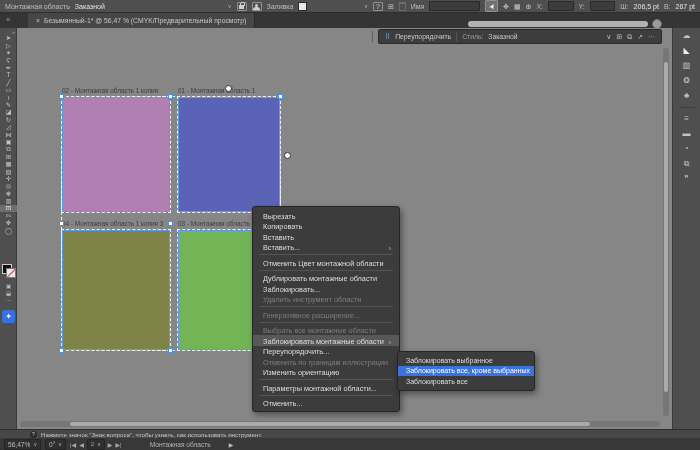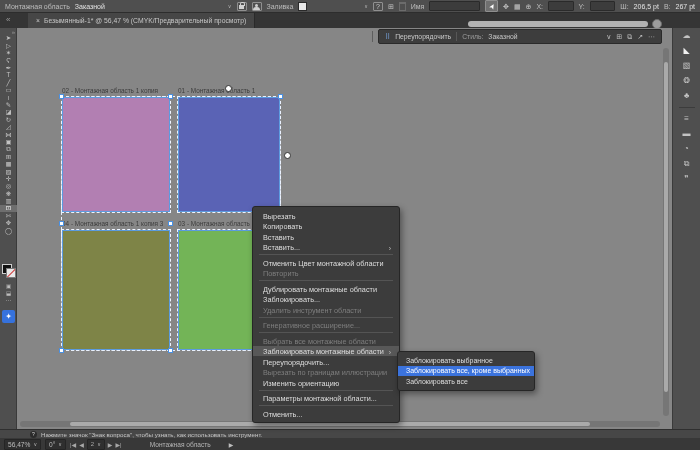--- a/index.html
+++ b/index.html
@@ -237,23 +237,20 @@
       <span>Вставить</span>
     </div>
   <div class="ctx-row">
       <span>Вставить...</span>
       <span class="arr">›</span>
     </div>
   <div class="ctx-sep"></div>
   <div class="ctx-row">
       <span>Отменить Цвет монтажной области</span>
     </div>
-  <div class="ctx-row disabled">
-      <span>Повторить</span>
-    </div>
   <div class="ctx-sep"></div>
   <div class="ctx-row">
       <span>Дублировать монтажные области</span>
     </div>
   <div class="ctx-row">
       <span>Заблокировать...</span>
     </div>
   <div class="ctx-row disabled">
       <span>Удалить инструмент области</span>
     </div>
@@ -266,21 +263,21 @@
       <span>Выбрать все монтажные области</span>
     </div>
   <div class="ctx-row open">
       <span>Заблокировать монтажные области</span>
       <span class="arr">›</span>
     </div>
   <div class="ctx-row">
       <span>Переупорядочить...</span>
     </div>
   <div class="ctx-row disabled">
-      <span>Вырезать по границам иллюстрации</span>
+      <span>Отменить по границам иллюстрации</span>
     </div>
   <div class="ctx-row">
       <span>Изменить ориентацию</span>
     </div>
   <div class="ctx-sep"></div>
   <div class="ctx-row">
       <span>Параметры монтажной области...</span>
     </div>
   <div class="ctx-sep"></div>
   <div class="ctx-row">

